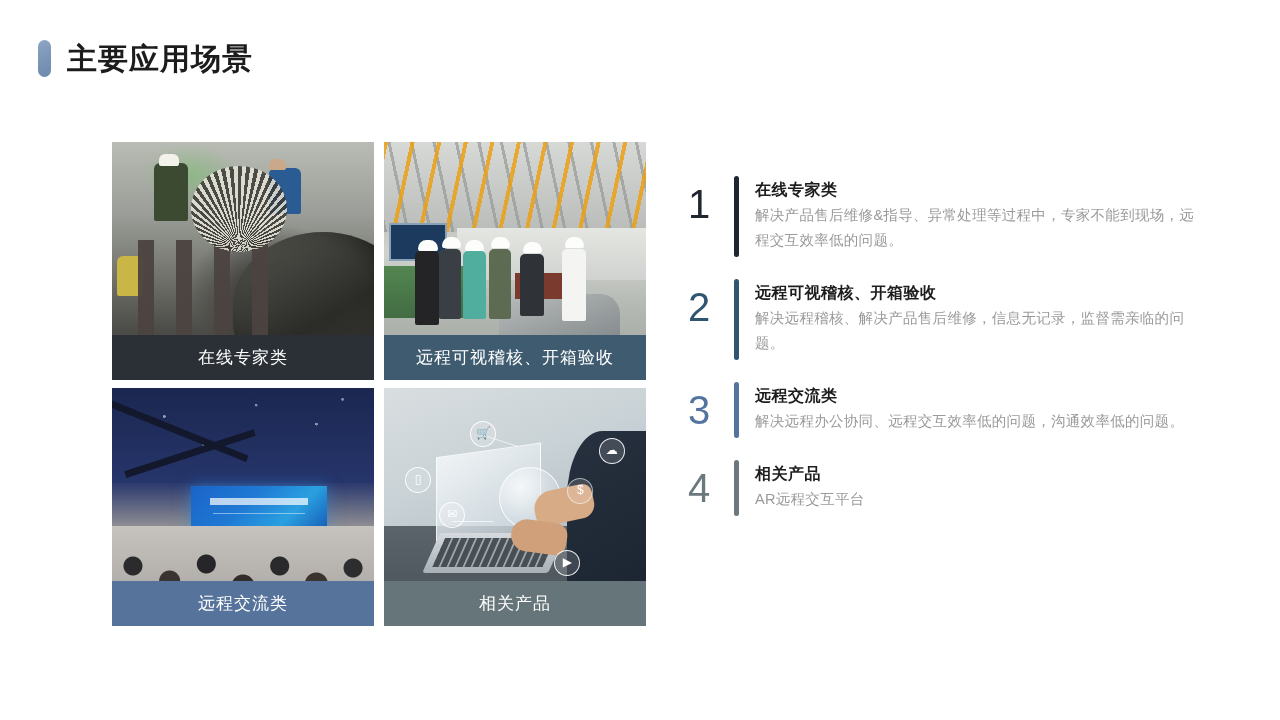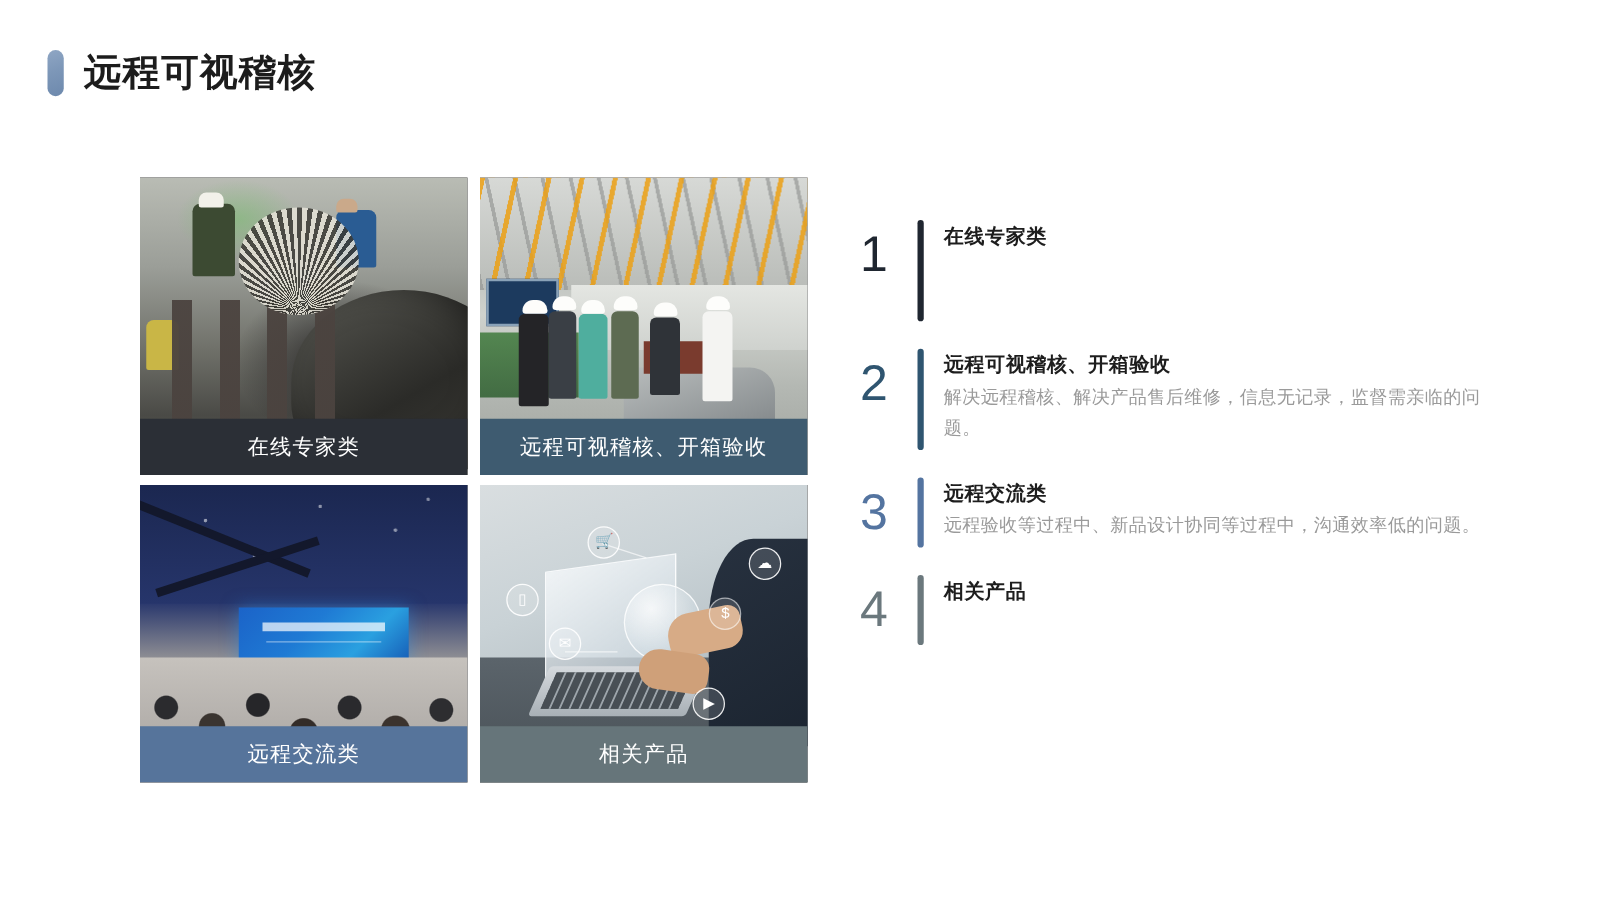--- a/index.html
+++ b/index.html
@@ -393,21 +393,21 @@
     letter-spacing: .3px;
   }
 </style>
 </head>
 <body>
 
 <div class="slide">
 
   <div class="title-row">
     <div class="title-pill" style="--pill: #7d97b8;"></div>
-    <div class="title-text">远程可视稽核</div>
+    <div class="title-text">主要应用场景</div>
   </div>
 
   <div class="cards">
 
     <div class="card">
       <div class="photo ph1">
         <div class="ph1-men">
           <i class="m1"></i>
           <i class="m1h"></i>
           <i class="m2"></i>
@@ -483,44 +483,46 @@
 
   </div>
 
   <div class="list">
 
     <div class="item">
       <div class="num" style="color: rgb(31, 38, 48);">1</div>
       <div class="bar" style="background: rgb(31, 38, 48); height: 81px;"></div>
       <div class="txt">
         <div class="item-title">在线专家类</div>
+        <div class="item-desc">解决产品售后维修&amp;指导、异常处理等过程中，专家不能到现场，远程交互效率低的问题。</div>
       </div>
     </div>
 
     <div class="item">
       <div class="num" style="color: rgb(47, 85, 112);">2</div>
       <div class="bar" style="background: rgb(47, 85, 112); height: 81px;"></div>
       <div class="txt">
         <div class="item-title">远程可视稽核、开箱验收</div>
         <div class="item-desc">解决远程稽核、解决产品售后维修，信息无记录，监督需亲临的问题。</div>
       </div>
     </div>
 
     <div class="item">
       <div class="num" style="color: rgb(84, 116, 160);">3</div>
       <div class="bar" style="background: rgb(84, 116, 160); height: 56px;"></div>
       <div class="txt">
         <div class="item-title">远程交流类</div>
-        <div class="item-desc">远程验收等过程中、新品设计协同等过程中，沟通效率低的问题。</div>
+        <div class="item-desc">解决远程办公协同、远程交互效率低的问题，沟通效率低的问题。</div>
       </div>
     </div>
 
     <div class="item">
       <div class="num" style="color: rgb(107, 120, 125);">4</div>
       <div class="bar" style="background: rgb(107, 120, 125); height: 56px;"></div>
       <div class="txt">
         <div class="item-title">相关产品</div>
+        <div class="item-desc">AR远程交互平台</div>
       </div>
     </div>
 
   </div>
 
 </div>
 
 </body></html>

